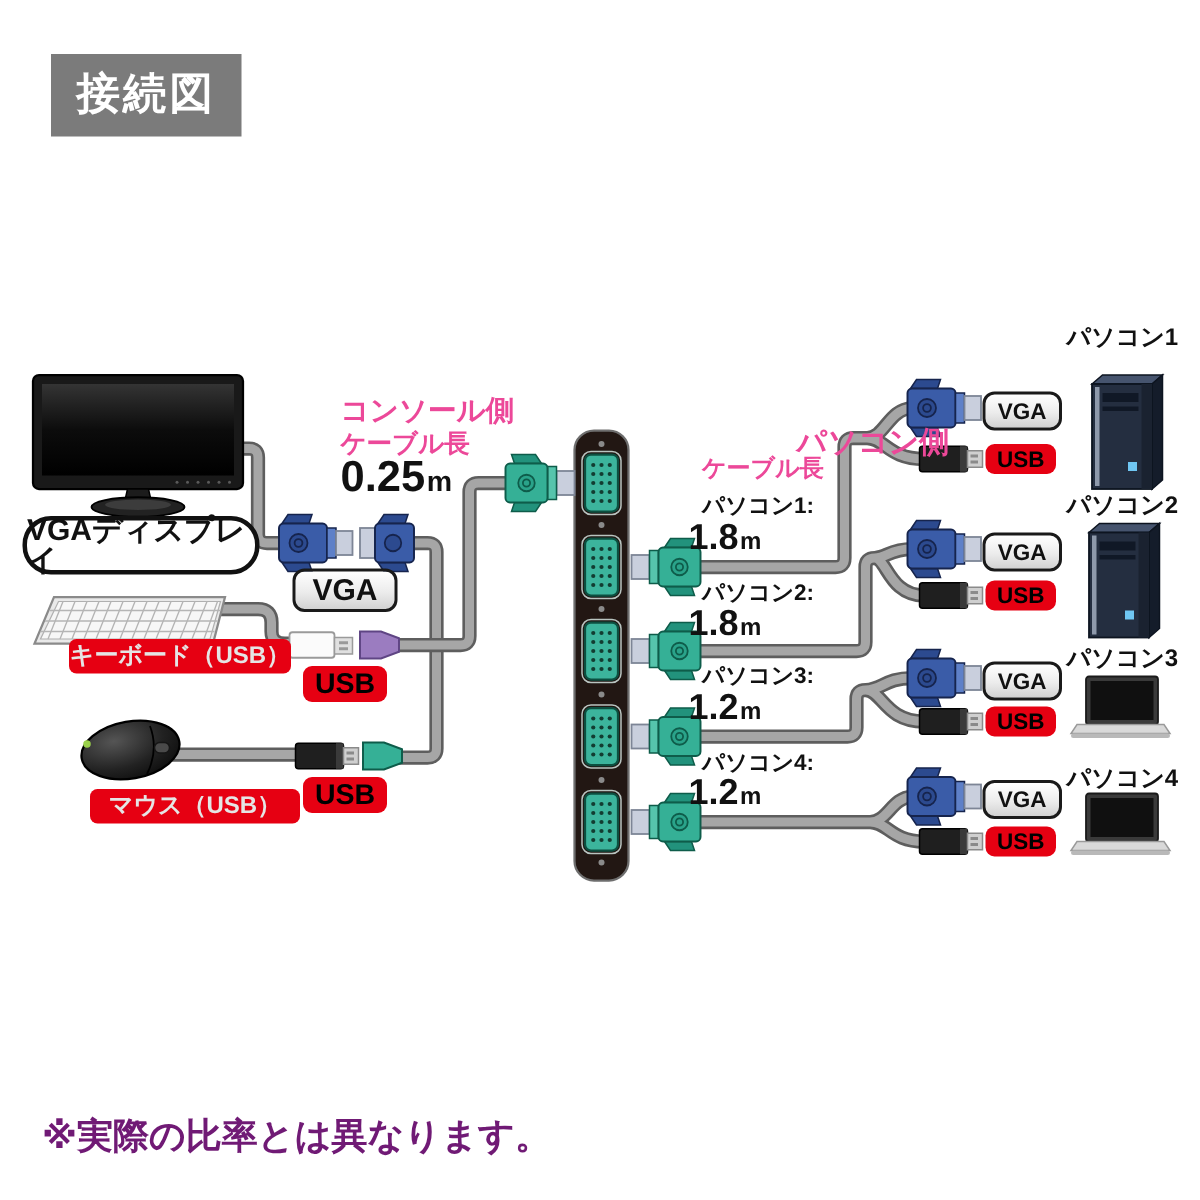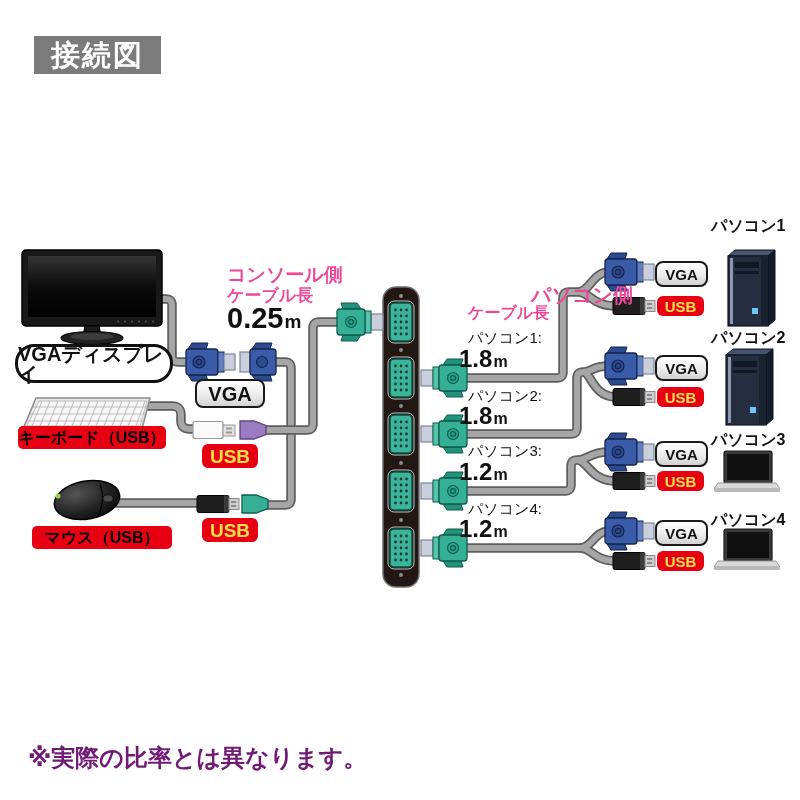--- a/index.html
+++ b/index.html
@@ -2,44 +2,44 @@
 <html><head>
 <meta charset="utf-8">
 <style>
   html,body{margin:0;padding:0;background:#fff;}
   #stage{position:relative;width:800px;height:800px;background:#ffffff;overflow:hidden;
          font-family:"Liberation Sans","DejaVu Sans",sans-serif;color:#111;}
   .abs{position:absolute;line-height:1;}
   #cable-art{position:absolute;left:0;top:0;}
   .cable-out{fill:none;stroke:#5e5e5e;stroke-width:9.5;stroke-linejoin:round;stroke-linecap:round;}
   .cable-in{fill:none;stroke:#a6a6a6;stroke-width:6;stroke-linejoin:round;stroke-linecap:round;}
-  .title-box{left:34px;top:36px;width:127px;height:38px;background:#7b7b7b;color:#fff;
+  .title-box{left:34px;top:36px;width:127px;height:55px;background:#7b7b7b;color:#fff;
              display:flex;align-items:center;justify-content:center;font-size:29px;font-weight:700;letter-spacing:2px;}
   .pill{background:#fff;border:3px solid #111;border-radius:19px;display:flex;align-items:center;justify-content:center;
         font-weight:700;color:#111;}
   .monitor-label{left:15px;top:344px;width:152px;height:33px;font-size:20px;}
   .badge-vga{border:2.5px solid #1a1a1a;border-radius:8px;
              background:linear-gradient(180deg,#ffffff 0%,#ececec 55%,#d2d2d2 100%);
              display:flex;align-items:center;justify-content:center;font-weight:700;color:#111;}
-  .badge-usb{background:#e60012;color:#fde047;border-radius:6px;display:flex;align-items:center;justify-content:center;font-weight:700;}
-  .red-label{background:#e60012;color:#000000;border-radius:5px;display:flex;align-items:center;justify-content:center;font-weight:700;}
+  .badge-usb{background:#e60012;color:#000000;border-radius:6px;display:flex;align-items:center;justify-content:center;font-weight:700;}
+  .red-label{background:#e60012;color:#e5e5e5;border-radius:5px;display:flex;align-items:center;justify-content:center;font-weight:700;margin-left:28px;}
   .kb-label{left:18px;top:426px;width:148px;height:23px;font-size:16px;}
   .mouse-label{left:32px;top:526px;width:140px;height:23px;font-size:16px;}
   .kb-usb{left:202px;top:444px;width:56px;height:24px;font-size:19px;}
   .mouse-usb{left:202px;top:518px;width:56px;height:24px;font-size:19px;}
   .vga-console{left:195px;top:379px;width:66px;height:25px;font-size:20px;}
   .h-bold{font-weight:700;color:#ec4899;}
   .console-h1{left:227px;top:265px;font-size:19px;}
   .console-h2{left:227px;top:287px;font-size:17px;}
   .len{display:flex;align-items:baseline;font-weight:700;color:#111;}
   .console-len{left:227px;top:304px;font-size:29px;}
   .console-len .unit{font-size:19px;margin-left:1px;}
   .pc-h1{left:495px;top:285px;font-size:20px;margin-left:36px;}
   .pc-h2{left:468px;top:305px;font-size:16px;}
-  .cable-lbl{font-size:15px;font-weight:400;color:#111;left:468px;}
+  .cable-lbl{font-size:15px;font-weight:700;color:#111;left:468px;}
   .cable-len{left:459px;font-size:24px;}
   .cable-len .unit{font-size:16px;margin-left:1px;}
   .pc-name{left:711px;font-size:16px;font-weight:700;color:#111;}
   .pc-vga{left:655px;width:49px;height:22px;font-size:15px;border-width:2px;}
   .pc-usb{left:657px;width:47px;height:20px;font-size:15px;}
   .footnote{left:28px;top:746px;font-size:24px;font-weight:700;color:#701a75;}
 </style>
 </head>
 <body>
 

